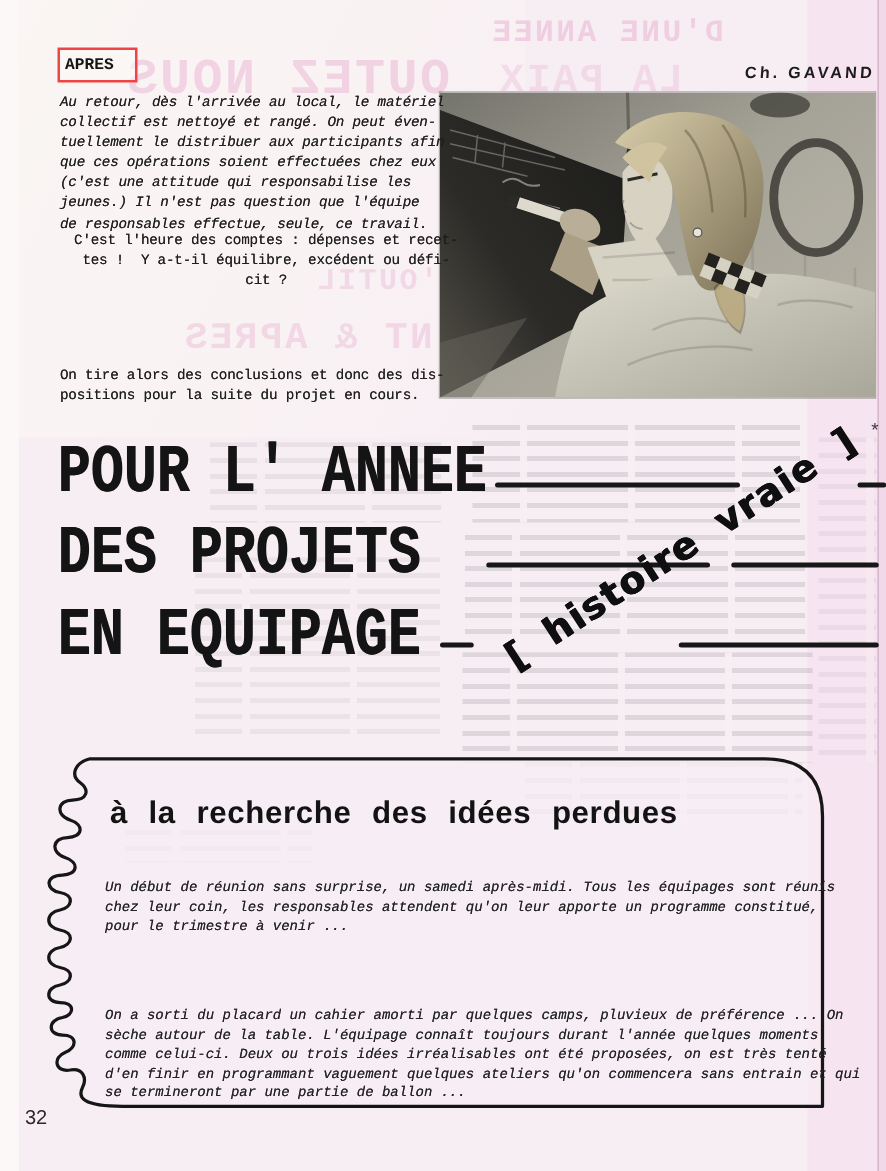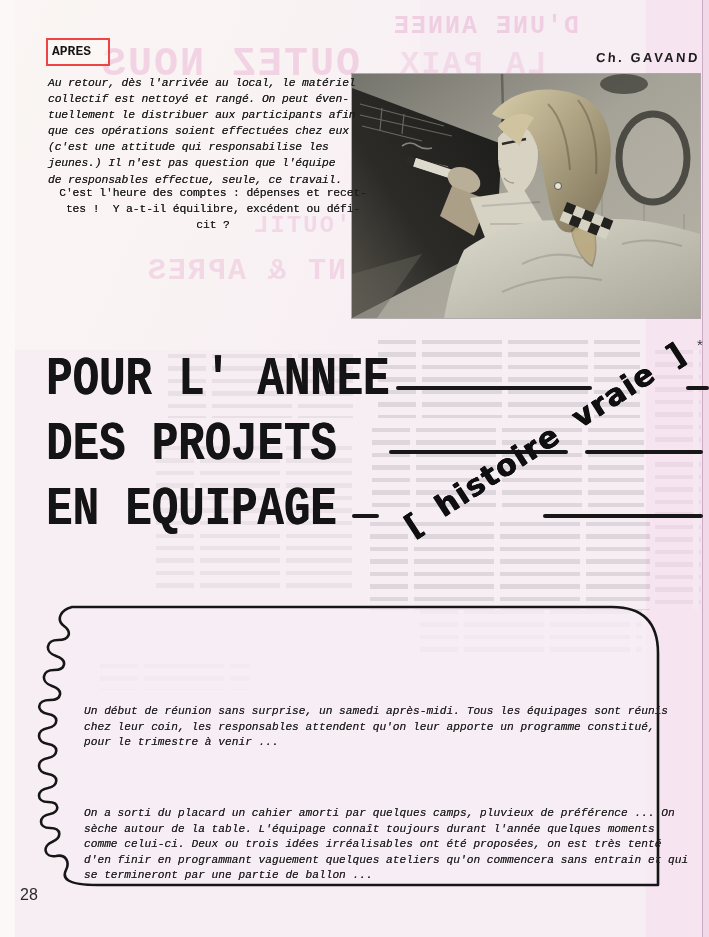--- a/index.html
+++ b/index.html
@@ -208,20 +208,22 @@
   <div class="tw p1">Au retour, dès l'arrivée au local, le matériel
 collectif est nettoyé et rangé. On peut éven-
 tuellement le distribuer aux participants afin
 que ces opérations soient effectuées chez eux
 (c'est une attitude qui responsabilise les
 jeunes.) Il n'est pas question que l'équipe
 de responsables effectue, seule, ce travail.</div>
   <div class="tw p2">C'est l'heure des comptes : dépenses et recet-
 tes !  Y a-t-il équilibre, excédent ou défi-
 cit ?</div>
+  <div class="tw p4">On tire alors des conclusions et donc des dis-
+positions pour la suite du projet en cours.</div>
 
   <div class="hl hl1">POUR L' ANNEE</div>
   <div class="hl hl2">DES PROJETS</div>
   <div class="hl hl3">EN EQUIPAGE</div>
   <div class="rule r1a"></div>
   <div class="rule r1b"></div>
   <div class="rule r2a"></div>
   <div class="rule r2b"></div>
   <div class="rule r3d"></div>
   <div class="rule r3b"></div>
@@ -245,24 +247,25 @@
              C 32 128 34 118 22 116
              C 10 114 10 102 24 102
              C 36 102 38 92 26 88
              C 14 84 16 72 28 72
              C 40 72 42 62 30 58
              C 18 54 20 42 32 42
              C 44 42 46 34 38 28
              C 30 22 34 12 46 9 Z" fill="rgba(248,238,245,.55)" stroke="#161616" stroke-width="2.6" stroke-linejoin="round"></path>
   </svg>
 
+  <div class="box-title">à la recherche des idées perdues</div>
   <div class="bi b1">Un début de réunion sans surprise, un samedi après-midi. Tous les équipages sont réunis
 chez leur coin, les responsables attendent qu'on leur apporte un programme constitué,
 pour le trimestre à venir ...</div>
   <div class="bi b3">On a sorti du placard un cahier amorti par quelques camps, pluvieux de préférence ... On
 sèche autour de la table. L'équipage connaît toujours durant l'année quelques moments
 comme celui-ci. Deux ou trois idées irréalisables ont été proposées, on est très tenté
 d'en finir en programmant vaguement quelques ateliers qu'on commencera sans entrain et qui
 se termineront par une partie de ballon ...</div>
 
-  <div class="pagenum">28</div>
+  <div class="pagenum">32</div>
 
 </div>
 
 </body></html>

